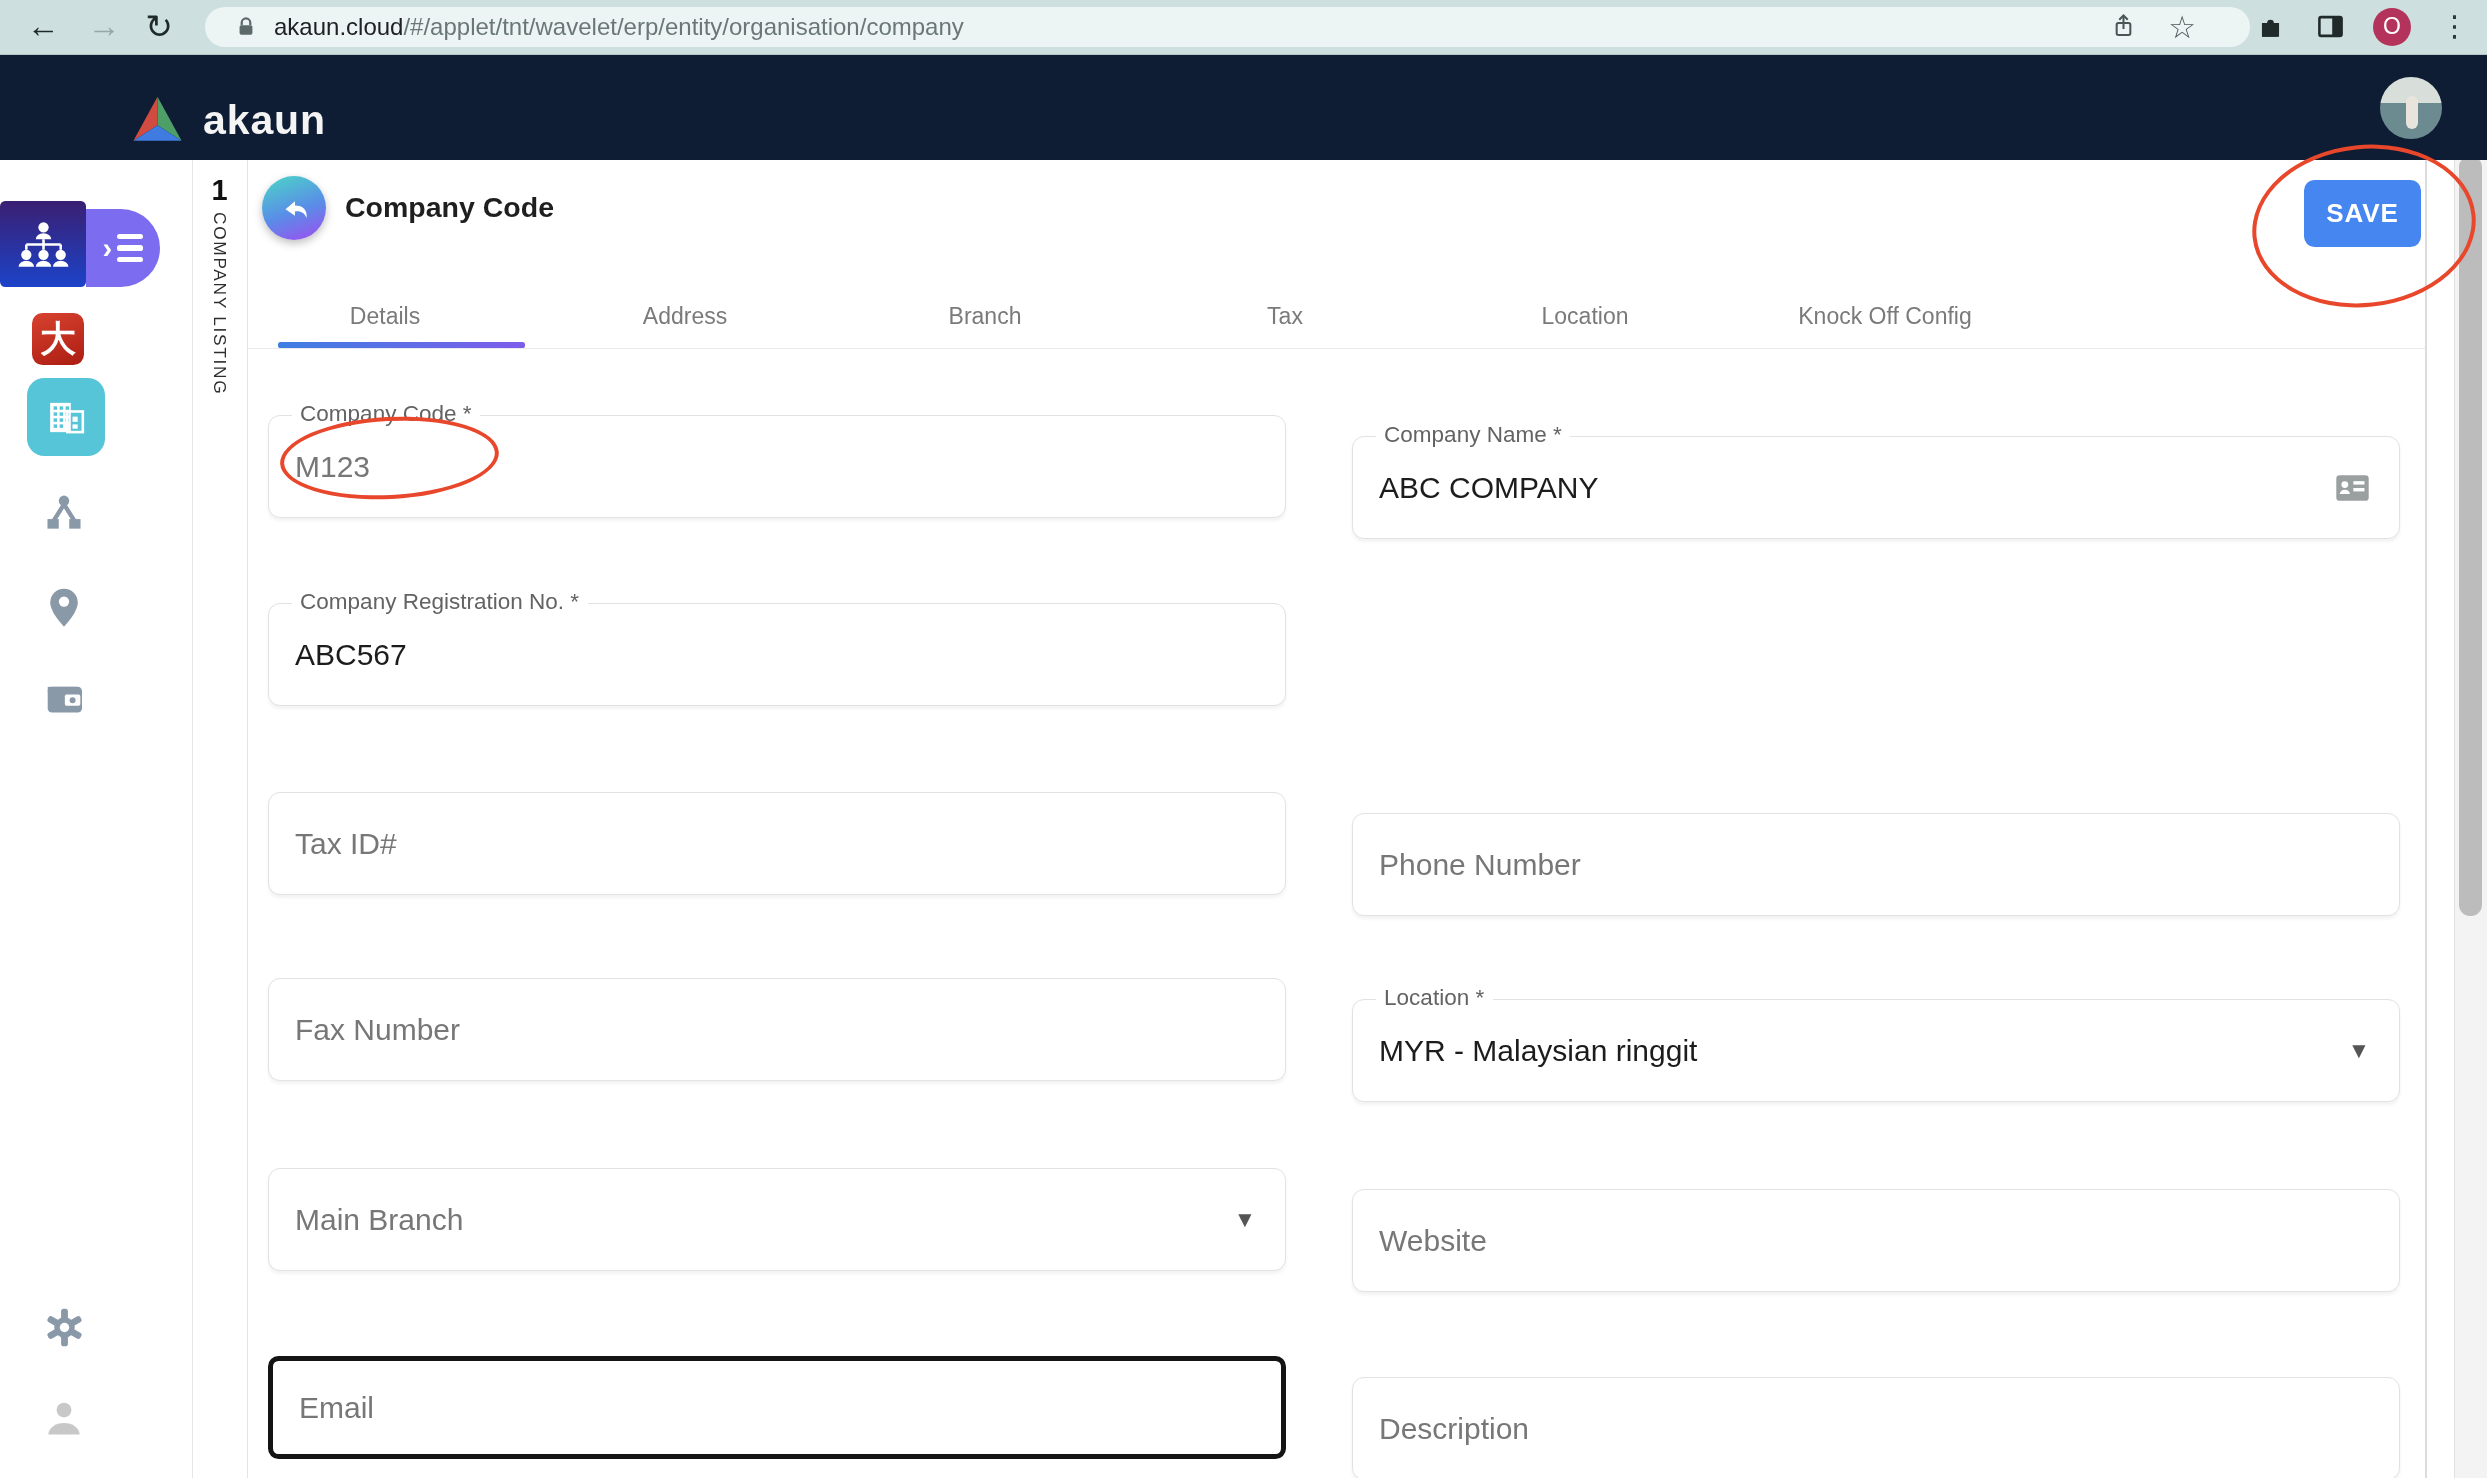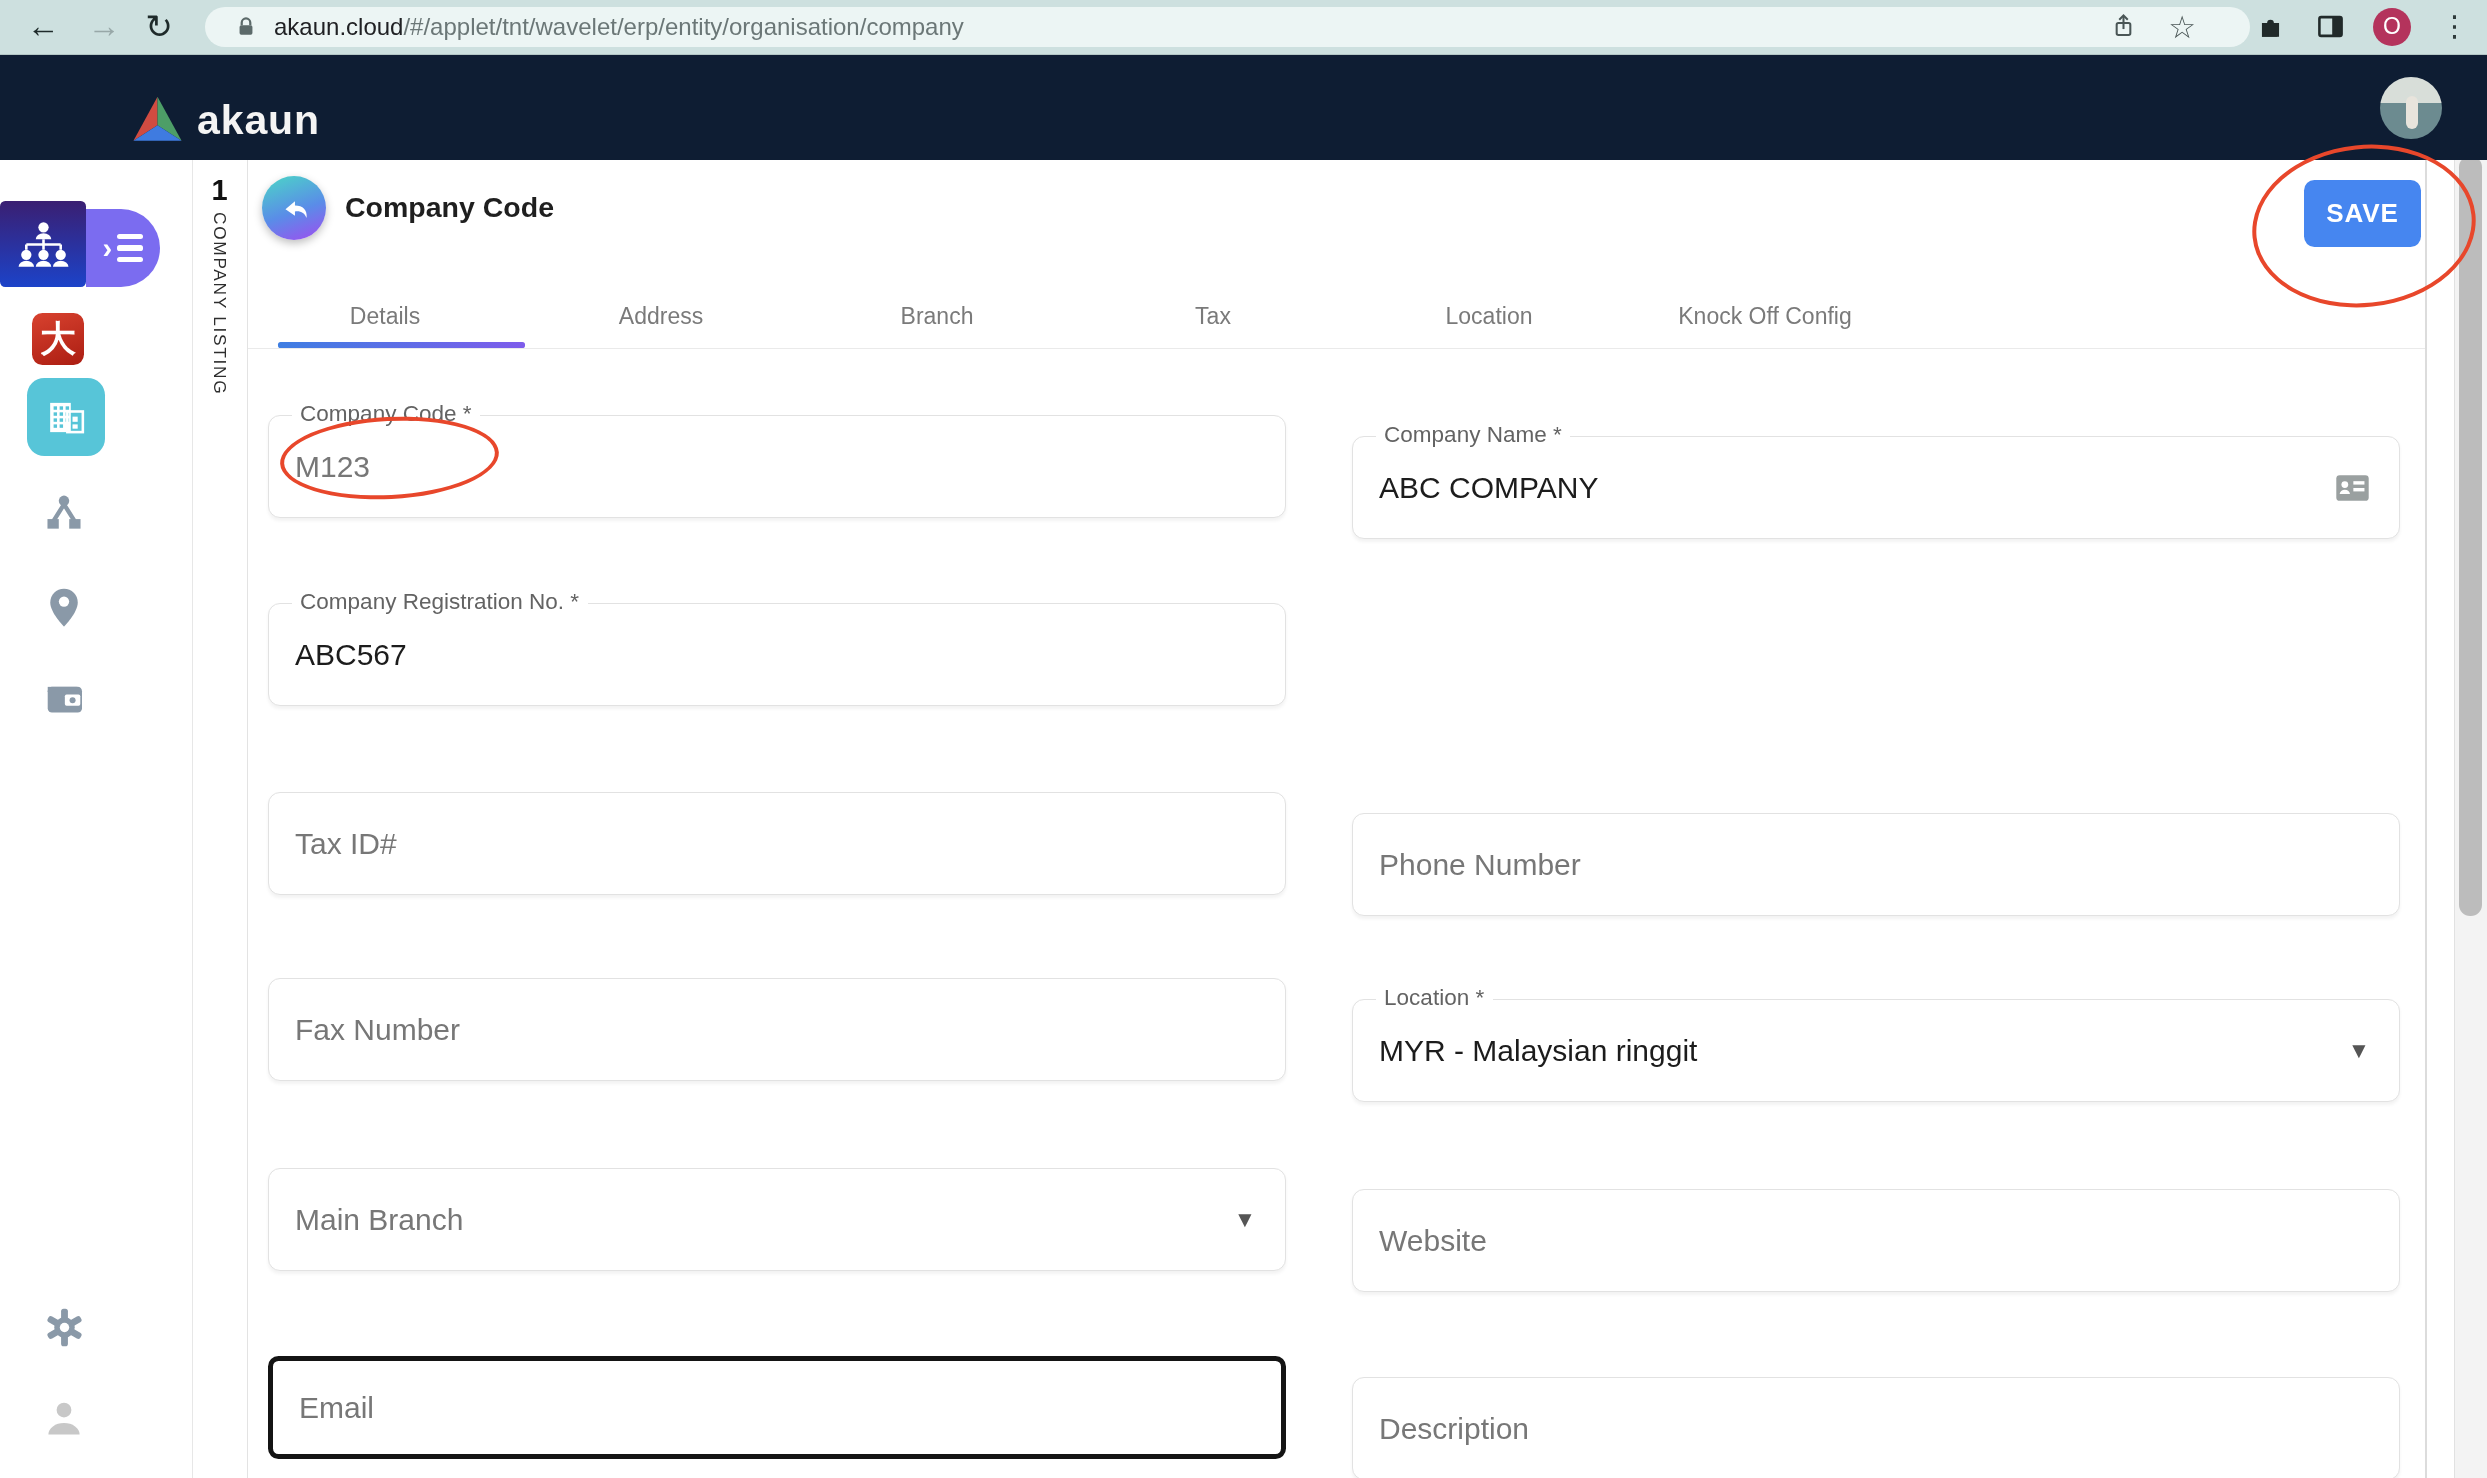--- a/index.html
+++ b/index.html
@@ -15,21 +15,21 @@
   .url-text{position:absolute;left:69px;top:0;height:40px;display:flex;align-items:center;font-size:24px;color:#202124;white-space:nowrap;}
   .url-text .path{color:#6b7777;}
   .lock-icon{position:absolute;left:29px;top:7.8px;}
   .pill-icon{position:absolute;top:5.2px;}
   .avatar-o{position:absolute;left:2373px;top:7.8px;width:38px;height:38px;border-radius:50%;background:#b4335c;color:#fff;
             display:flex;align-items:center;justify-content:center;font-size:23px;}
   .dots{position:absolute;left:2437px;top:0;width:35px;height:52px;display:flex;align-items:center;justify-content:center;font-size:29px;color:#2e3a3a;}
 
   
   .app-header{position:absolute;left:0;top:54px;width:2487px;height:106px;background:#0e1d33;z-index:10;}
-  .brand{position:absolute;left:130px;top:0;height:132px;display:flex;align-items:center;gap:12px;}
+  .brand{position:absolute;left:130px;top:0;height:132px;display:flex;align-items:center;gap:18px;}
   .brand-text{color:#f4f4f4;font-size:41px;font-weight:700;letter-spacing:0.9px;}
   .hdr-avatar{position:absolute;left:2380px;top:23px;width:62px;height:62px;border-radius:50%;overflow:hidden;
               background:linear-gradient(#d8ded9 0 42%, #6c8b90 42% 100%);}
   .hdr-avatar::after{content:"";position:absolute;left:26px;top:19px;width:12px;height:33px;border-radius:6px;background:#e8e4dc;}
 
   
   .sidebar{position:absolute;left:0;top:160px;width:192px;height:1319px;background:#ffffff;border-right:1.7px solid #e7e7e7;z-index:5;}
   .tile-active{position:absolute;left:0;top:41px;width:86px;height:86px;border-radius:5.2px;
                background:linear-gradient(180deg,#3a1f72 0%,#1c43c9 100%);display:flex;align-items:center;justify-content:center;}
   .flyout-pill{position:absolute;left:86px;top:49px;width:74px;height:78px;background:#7b6cf0;border-radius:0 39px 39px 0;
@@ -52,21 +52,21 @@
               font-size:17.3px;letter-spacing:1.7px;color:#2d2d2d;white-space:nowrap;}
 
   
   .content{position:absolute;left:247px;top:160px;width:2178px;height:1319px;background:#fff;}
   .back-btn{position:absolute;left:14.7px;top:16.4px;width:64px;height:64px;border-radius:50%;
             background:linear-gradient(160deg,#4bd7c6 0%,#5a8ce8 55%,#a04cf0 100%);
             box-shadow:0 3.5px 8.6px rgba(0,0,0,.25);display:flex;align-items:center;justify-content:center;}
   .page-title{position:absolute;left:98px;top:31px;font-size:28.5px;font-weight:600;color:#1f1f1f;}
   .save-btn{position:absolute;left:2057px;top:20px;width:117px;height:67px;border-radius:10.4px;background:#4686f0;border:none;
             color:#fff;font-size:26px;font-weight:700;letter-spacing:0.9px;font-family:inherit;}
-  .tabs{position:absolute;left:0;top:125px;width:2178px;height:63px;border-bottom:1.7px solid #eaeaea;display:flex;}
+  .tabs{position:absolute;left:0;top:125px;width:2178px;height:63px;border-bottom:1.7px solid #eaeaea;display:flex;gap:24px;}
   .tab{width:276px;height:63px;display:flex;align-items:center;justify-content:center;font-size:23px;color:#7a7a7a;}
   .tab-underline{position:absolute;left:31px;top:182px;width:247px;height:6px;border-radius:2.6px;
                  background:linear-gradient(90deg,#3e7ee2,#7e5ceb);}
 
   
   .field{position:absolute;height:103px;border:1.7px solid #e2e2e2;border-radius:12px;background:#fff;box-sizing:border-box;
          box-shadow:0 2.6px 3.5px rgba(0,0,0,.05);display:flex;align-items:center;}
   .field.focused{border:5.2px solid #141414;border-radius:10.4px;box-shadow:none;}
   .notch{position:absolute;top:-14.7px;left:22.5px;background:#fff;padding:0 8.6px;font-size:22.5px;color:#636363;white-space:nowrap;}
   .val{margin-left:26px;font-size:30px;color:#1c1c1c;white-space:nowrap;}

